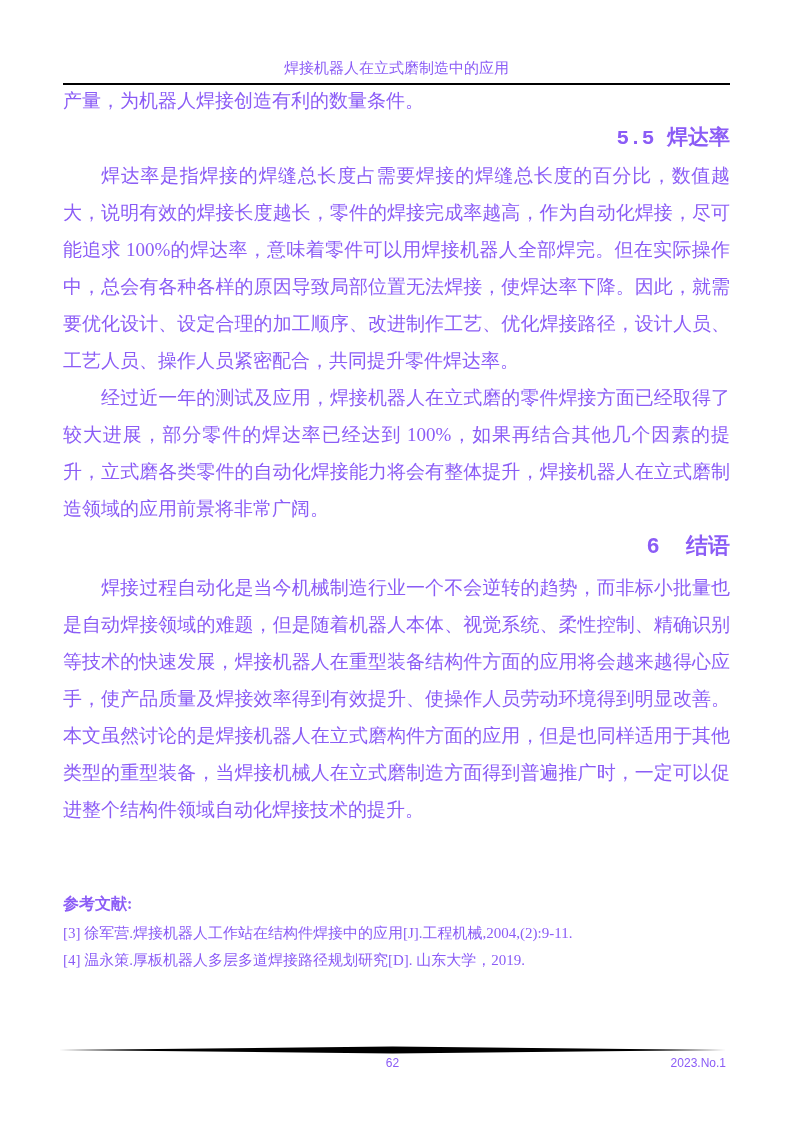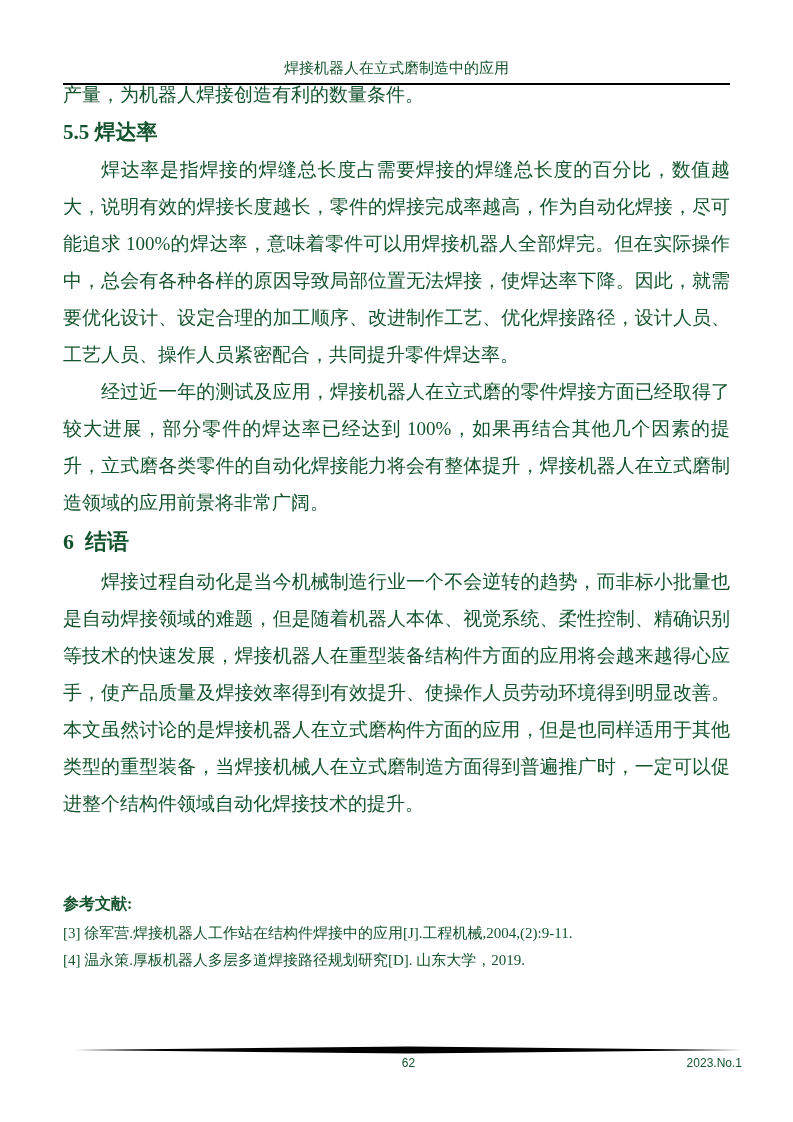--- a/index.html
+++ b/index.html
@@ -4,52 +4,52 @@
 <style>
   * { margin: 0; padding: 0; box-sizing: border-box; }
   html, body { background: #ffffff; }
   .page {
     position: relative;
     width: 793px;
     height: 1122px;
     background: #ffffff;
     overflow: hidden;
     font-family: "Liberation Serif", serif;
-    color: #14532d;
+    color: #8b5cf6;
   }
   
   .running-header {
     position: absolute;
     top: 58px;
     left: 63px;
     width: 667px;
     text-align: center;
     font-size: 15px;
     line-height: 21px;
     padding-bottom: 4px;
     border-bottom: 2px solid #000000;
   }
   
   .body-text {
     position: absolute;
-    top: 76px;
+    top: 82px;
     left: 63px;
     width: 667px;
     font-size: 19px;
     line-height: 37px;
     text-align: justify;
   }
   .para { text-indent: 2em; }
   .para.no-indent { text-indent: 0; }
   .sec-heading {
-    font-family: Liberation Serif, serif;
+    font-family: Liberation Mono, monospace;
     font-weight: bold;
     font-size: 21px;
     line-height: 33px;
-    text-align: left;
+    text-align: right;
     white-space: pre-wrap;
     margin: 3px 0 2px 0;
   }
   .sec-heading.big {
     font-size: 22px;
     line-height: 36px;
     margin: 3px 0 3px 0;
   }
   
   .references {
@@ -67,21 +67,21 @@
   }
   .ref-item {
     font-size: 15px;
     line-height: 27px;
     text-align: left;
   }
   
   .footer {
     position: absolute;
     top: 1046px;
-    left: 75px;
+    left: 59px;
     width: 667px;
   }
   .footer-rule-svg { display: block; width: 667px; height: 8px; }
   .footer-row {
     position: relative;
     width: 100%;
     height: 18px;
     font-family: "Liberation Sans", sans-serif;
     font-size: 12px;
     line-height: 18px;

